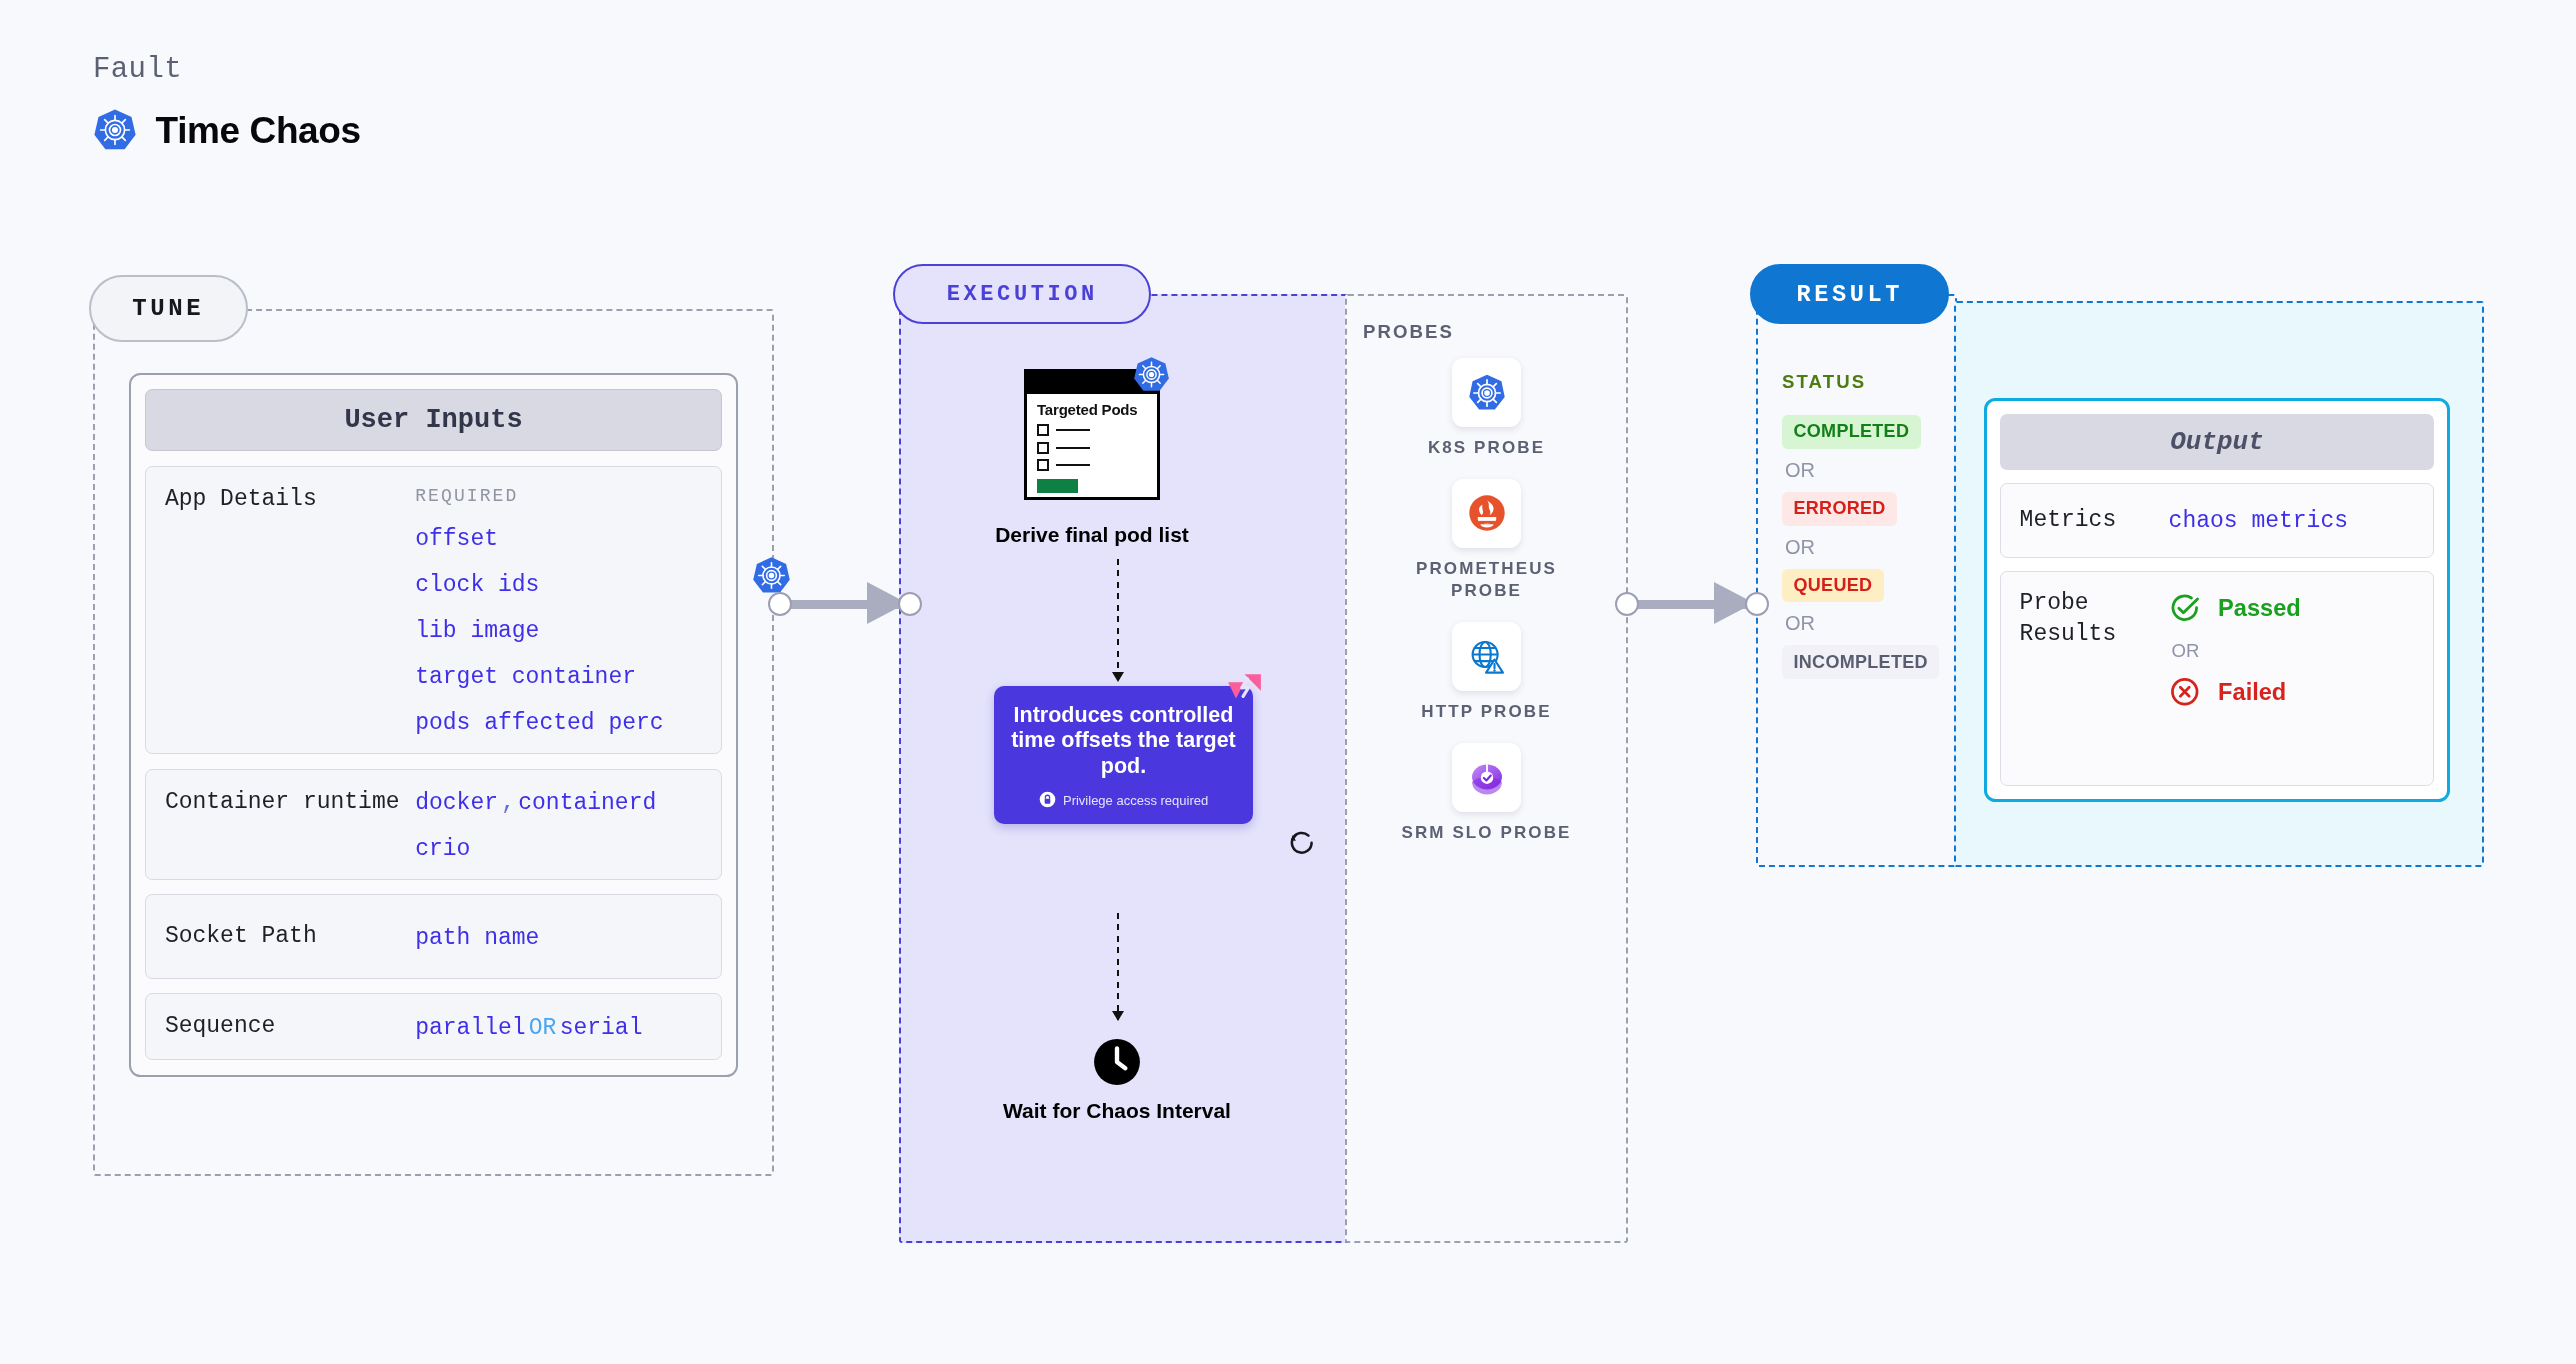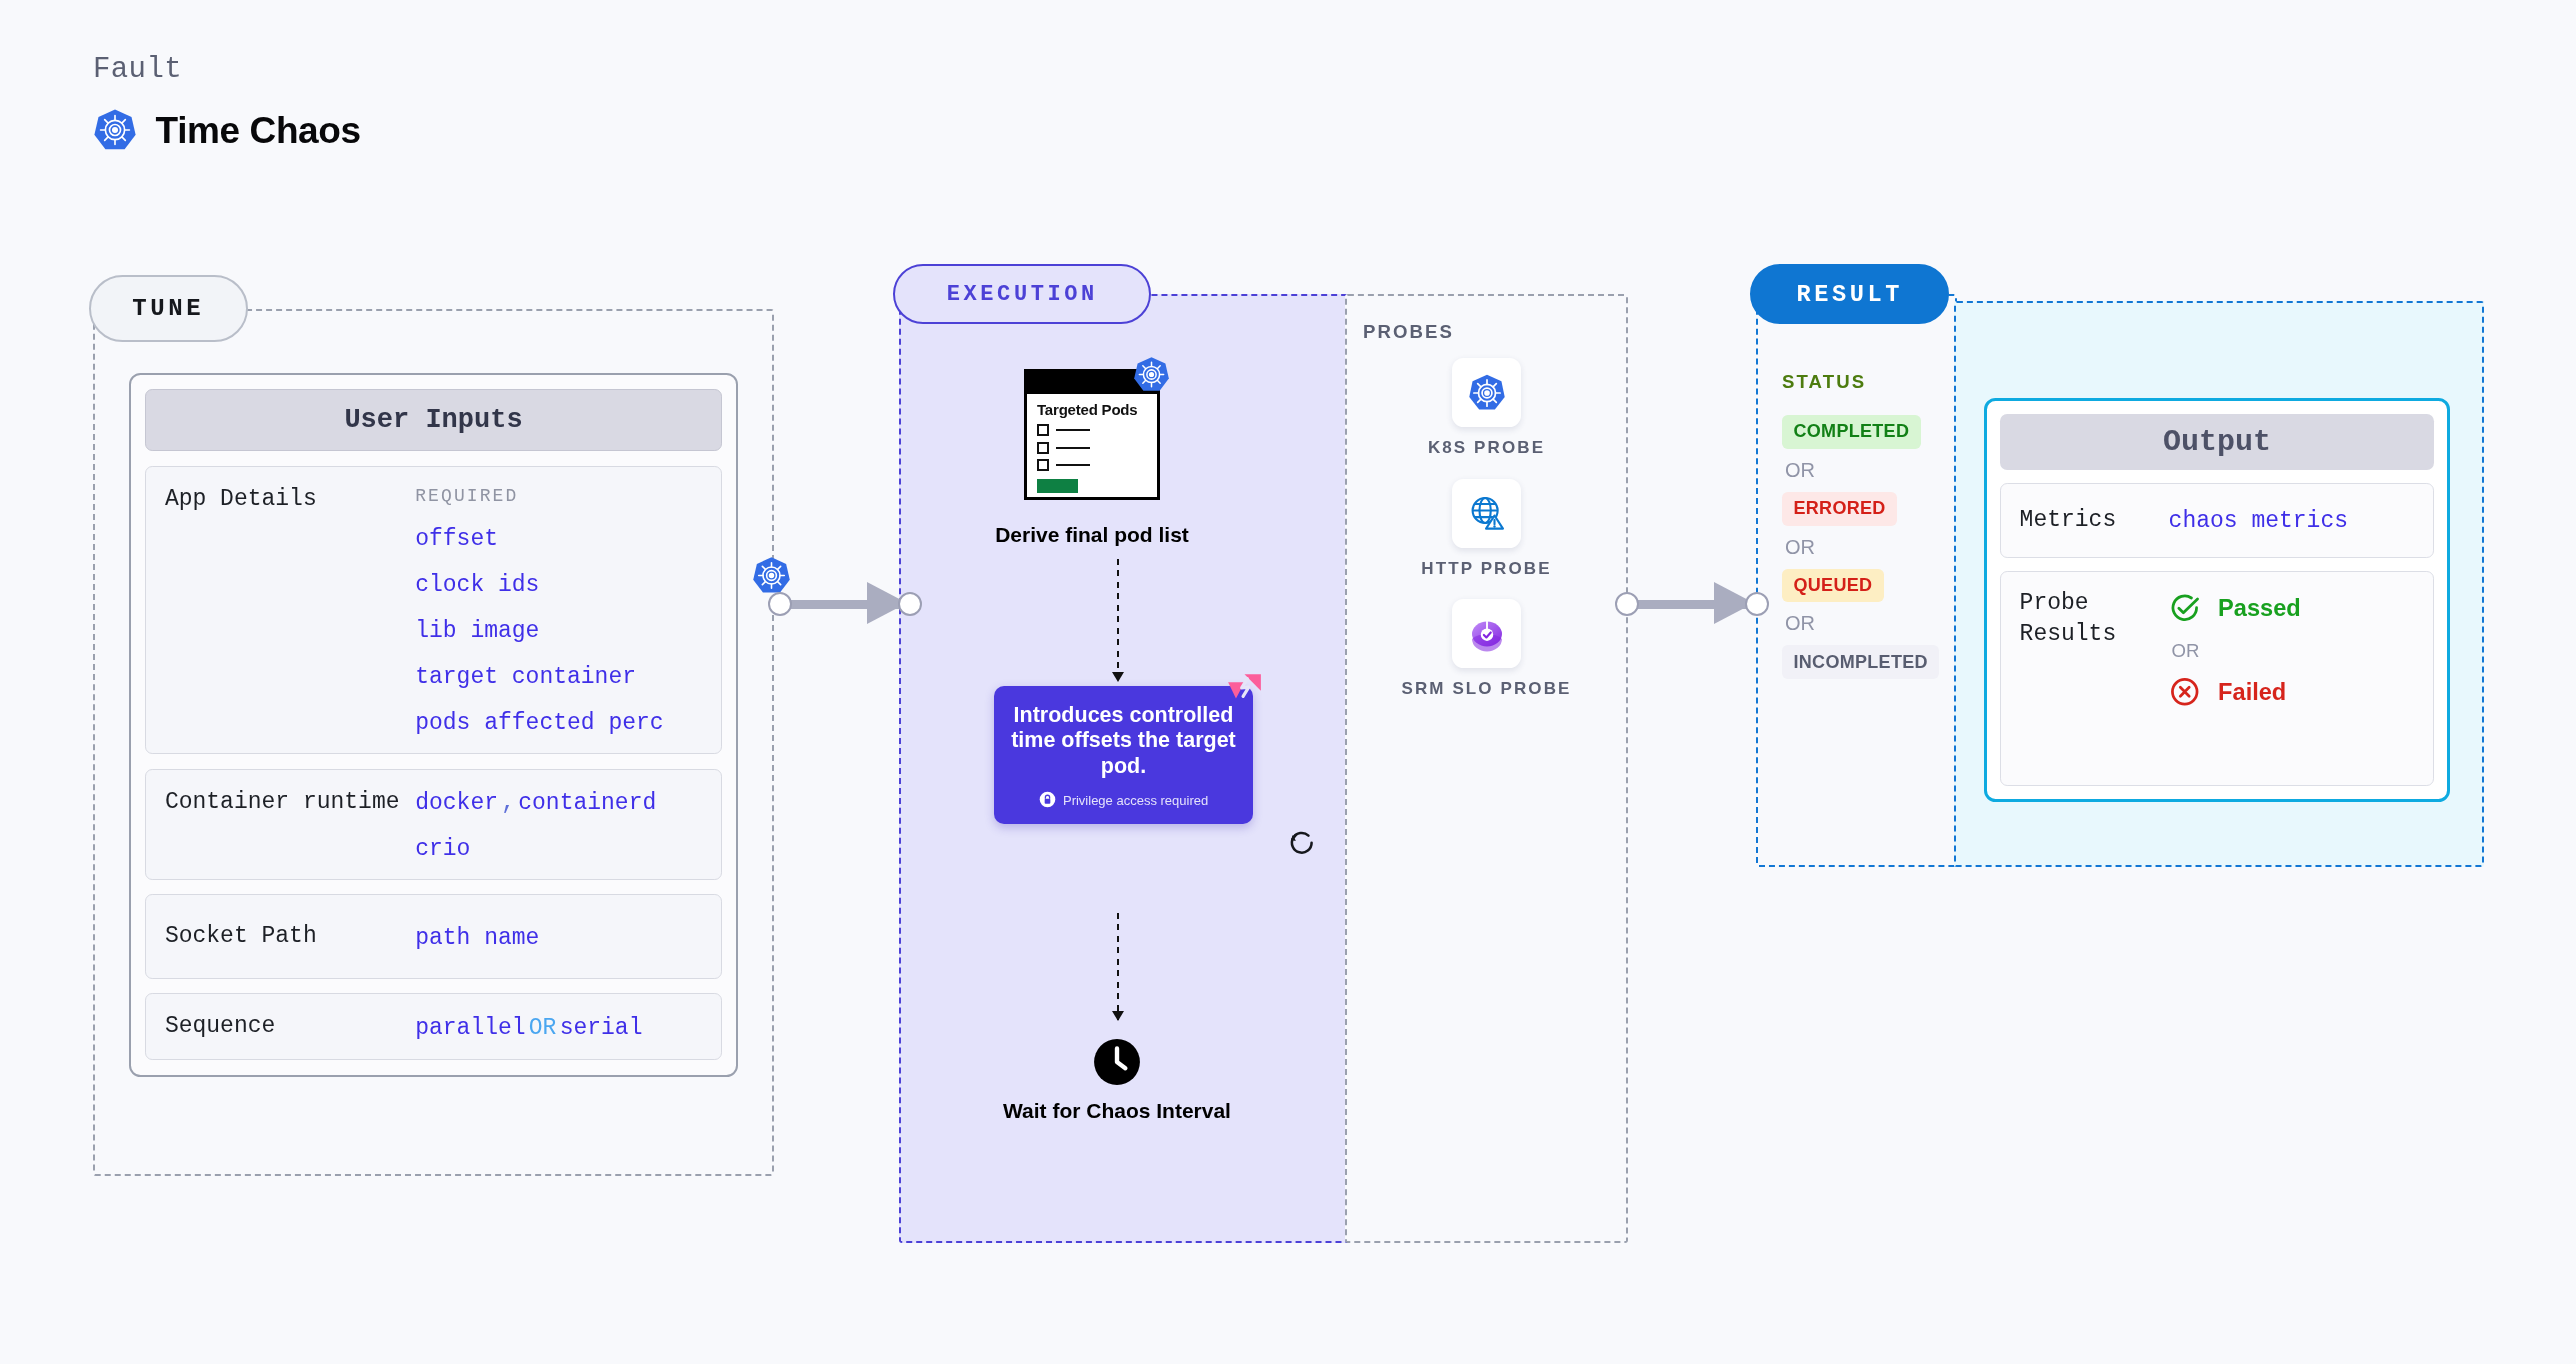--- a/index.html
+++ b/index.html
@@ -203,21 +203,21 @@
 
   
   #output-card {
     position: absolute; left: 1984px; top: 398px; width: 466px;
     background: #fff; border: 3.6px solid #0eaae0; border-radius: 11.5px;
     padding: 13px; display: flex; flex-direction: column; gap: 13px;
   }
   #output-header {
     background: #d9d9e3; border-radius: 7.2px; height: 56px;
     display: flex; align-items: center; justify-content: center;
-    font-family: "Liberation Mono", monospace; font-size: 30px; color: #4d5167; font-weight: 700;
+    font-family: "Liberation Mono", monospace; font-size: 26px; color: #4d5167; font-weight: 700; font-style: italic;
   }
   .out-box {
     background: #fbfbfd; border: 0.7px solid #dcdee6; border-radius: 7.2px;
     padding: 15.8px 18.6px; display: flex; gap: 20px;
   }
   .out-label {
     font-family: "Liberation Mono", monospace; font-size: 23px; color: #1d2026;
     width: 129px; flex: none; line-height: 1.35;
   }
   .out-values { display: flex; flex-direction: column; gap: 10px; }
@@ -418,20 +418,33 @@
           <circle cx="32" cy="32" r="13"></circle>
           <circle cx="32" cy="32" r="3" fill="#fff"></circle>
           <path d="M32 19v-7M32 45v7M19 32h-7M45 32h7M22.8 22.8l-5-5M41.2 41.2l5 5M41.2 22.8l5-5M22.8 41.2l-5 5"></path>
           <circle cx="32" cy="32" r="7.5"></circle>
         </g>
       </svg>
     </div>
     <div class="probe-name">K8S PROBE</div>
   </div>
 
+  <div class="probe-item">
+    <div class="probe-icon-box">
+      <svg width="42" height="42" viewBox="0 0 64 64">
+        <circle cx="32" cy="32" r="27" fill="#e6522c"></circle>
+        <path d="M32 12c5 7 1 10 4 15 2.5 4 0 8 0 8s6-3 6-10c0-6-6-9-10-13z" fill="#fff"></path>
+        <path d="M25 19c-1 6 1 8 1 12 0 3-2 4-2 4s-4-3-4-8 3-6 5-8z" fill="#fff"></path>
+        <path d="M18 38h28v4a14 6 0 0 1-28 0z" fill="#fff"></path>
+        <rect x="20" y="44" width="24" height="3.5" fill="#e6522c"></rect>
+        <path d="M22 49h20a10 5 0 0 1-20 0z" fill="#fff"></path>
+      </svg>
+    </div>
+    <div class="probe-name">PROMETHEUS PROBE</div>
+  </div>
 
   <div class="probe-item">
     <div class="probe-icon-box">
       <svg width="40" height="40" viewBox="0 0 64 64">
         <g stroke="#0b78d0" stroke-width="3.4" fill="none">
           <circle cx="29" cy="28" r="20"></circle>
           <ellipse cx="29" cy="28" rx="9" ry="20"></ellipse>
           <path d="M9 28h40M12.5 17.5h33M12.5 38.5h33"></path>
         </g>
         <path d="M44 34 L59 58 H29 Z" fill="#fff"></path>

